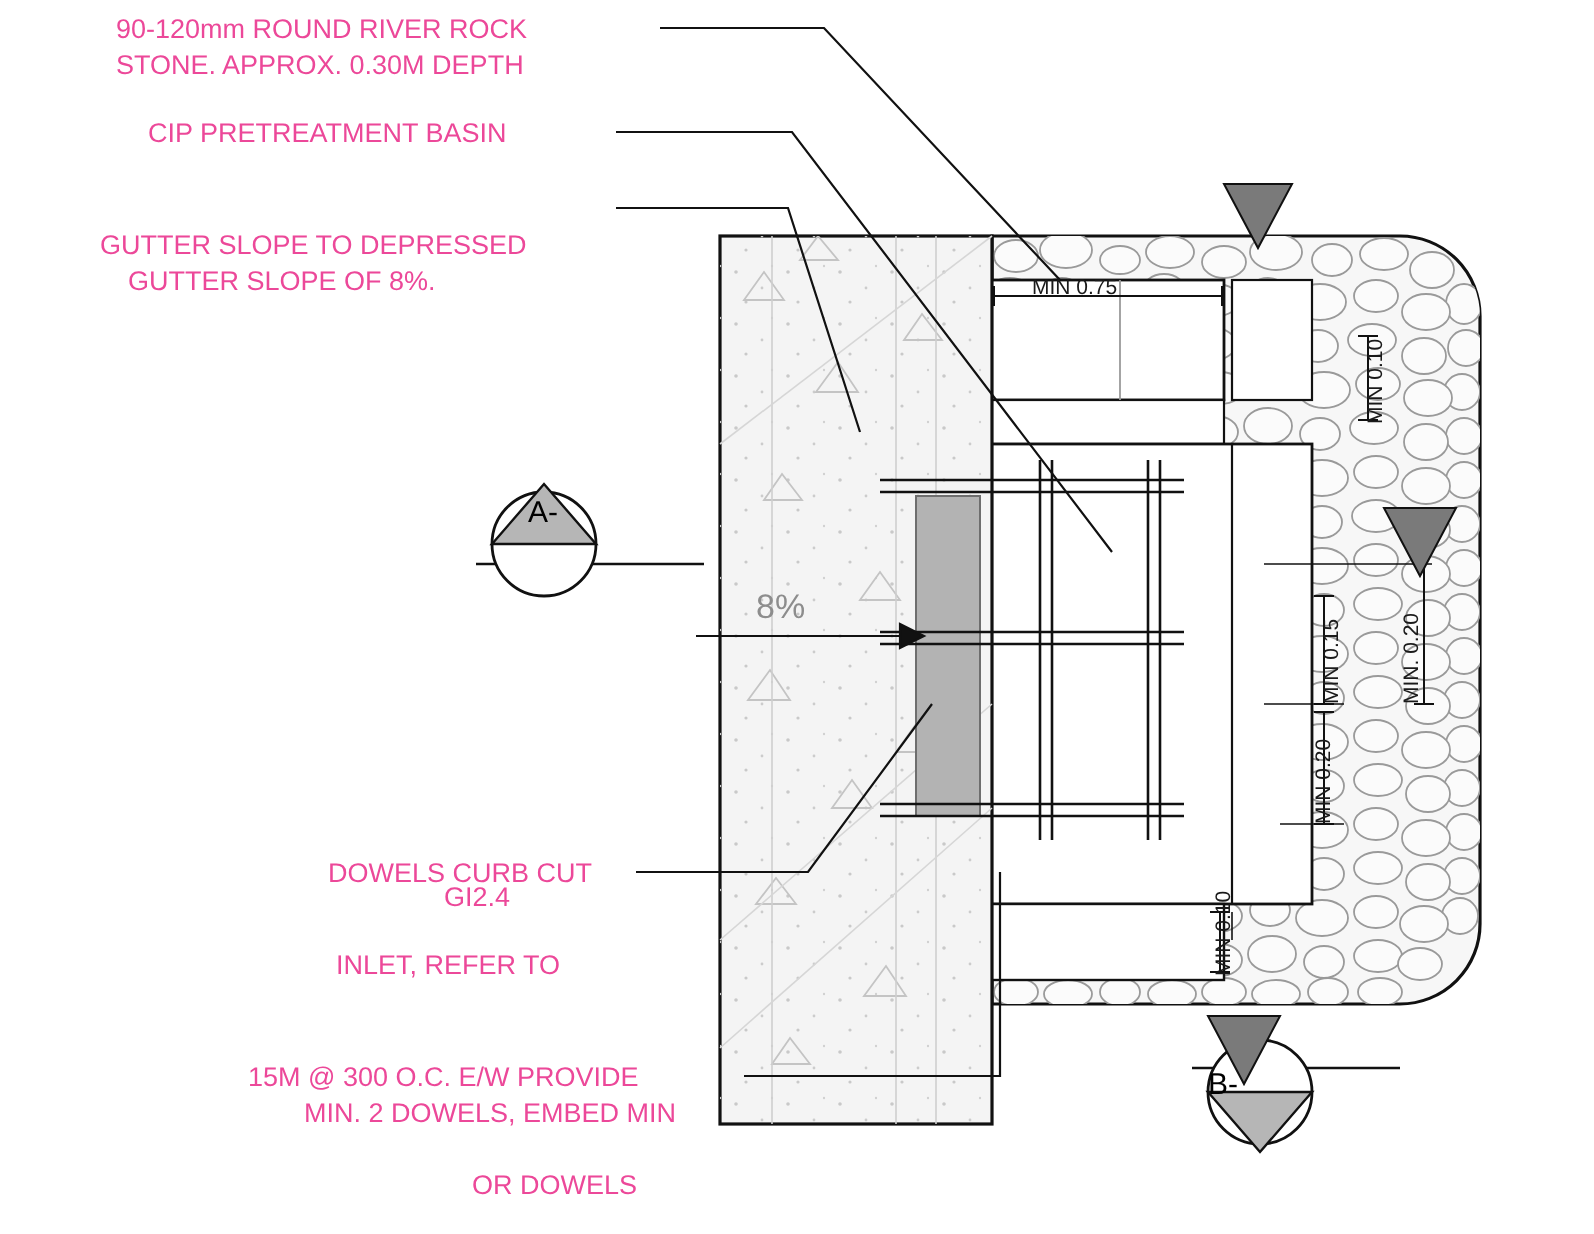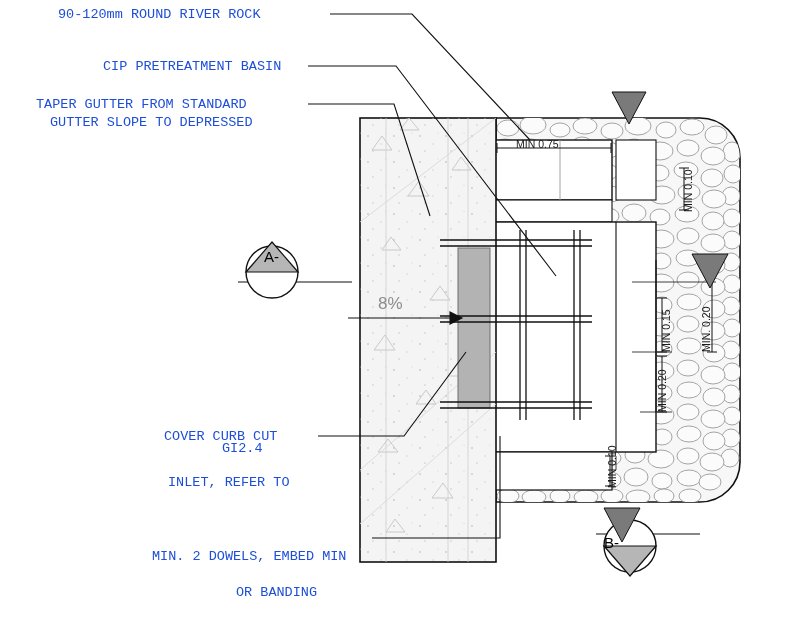--- a/index.html
+++ b/index.html
@@ -12,23 +12,23 @@
   }
   #sheet {
     position: relative;
     width: 797px;
     height: 617px;
     background: #ffffff;
     overflow: hidden;
   }
   .lbl {
     position: absolute;
-    font-family: Liberation Mono, monospace;
+    font-family: Liberation Sans, sans-serif;
     font-size: 13.5px;
-    color: #1d4ed8;
+    color: #ec4899;
     line-height: 17px;
     white-space: pre;
   }
   .dim {
     position: absolute;
     font-family: "Liberation Sans", sans-serif;
     font-size: 10.5px;
     color: #1a1a1a;
     white-space: pre;
   }
@@ -395,32 +395,34 @@
       <path d="M308,104 L394,104 L430,216"></path>
 
       <path d="M318,436 L404,436 L466,352"></path>
 
       <path d="M372,538 L500,538 L500,436"></path>
     </g>
 
   </svg>
 
   <div class="lbl" style="left:58px; top:6px;">90-120mm ROUND RIVER ROCK</div>
-
-  <div class="lbl" style="left:103px; top:58px;">CIP PRETREATMENT BASIN</div>
-
-  <div class="lbl" style="left:36px; top:96px;">TAPER GUTTER FROM STANDARD</div>
+  <div class="lbl" style="left:58px; top:24px;">STONE. APPROX. 0.30M DEPTH</div>
+
+  <div class="lbl" style="left:74px; top:58px;">CIP PRETREATMENT BASIN</div>
+
   <div class="lbl" style="left:50px; top:114px;">GUTTER SLOPE TO DEPRESSED</div>
-
-  <div class="lbl" style="left:164px; top:428px;">COVER CURB CUT</div>
+  <div class="lbl" style="left:64px; top:132px;">GUTTER SLOPE OF 8%.</div>
+
+  <div class="lbl" style="left:164px; top:428px;">DOWELS CURB CUT</div>
   <div class="lbl" style="left:168px; top:446px;margin-top:28px;">INLET, REFER TO</div>
   <div class="lbl" style="left:222px; top:440px;">GI2.4</div>
 
+  <div class="lbl" style="left:124px; top:530px;">15M @ 300 O.C. E/W PROVIDE</div>
   <div class="lbl" style="left:152px; top:548px;text-align:right;">MIN. 2 DOWELS, EMBED MIN</div>
-  <div class="lbl" style="left:236px; top:584px;">OR BANDING</div>
+  <div class="lbl" style="left:236px; top:584px;">OR DOWELS</div>
 
   <div class="pct" style="left:378px; top:294px;">8%</div>
 
   <div class="dim" style="left:516px; top:138px;">MIN 0.75</div>
 
   <div class="dim vert" style="left:682px; top:212px;">MIN 0.10</div>
 
   <div class="dim vert" style="left:700px; top:352px;">MIN. 0.20</div>
 
   <div class="dim vert" style="left:660px; top:352px;">MIN 0.15</div>

